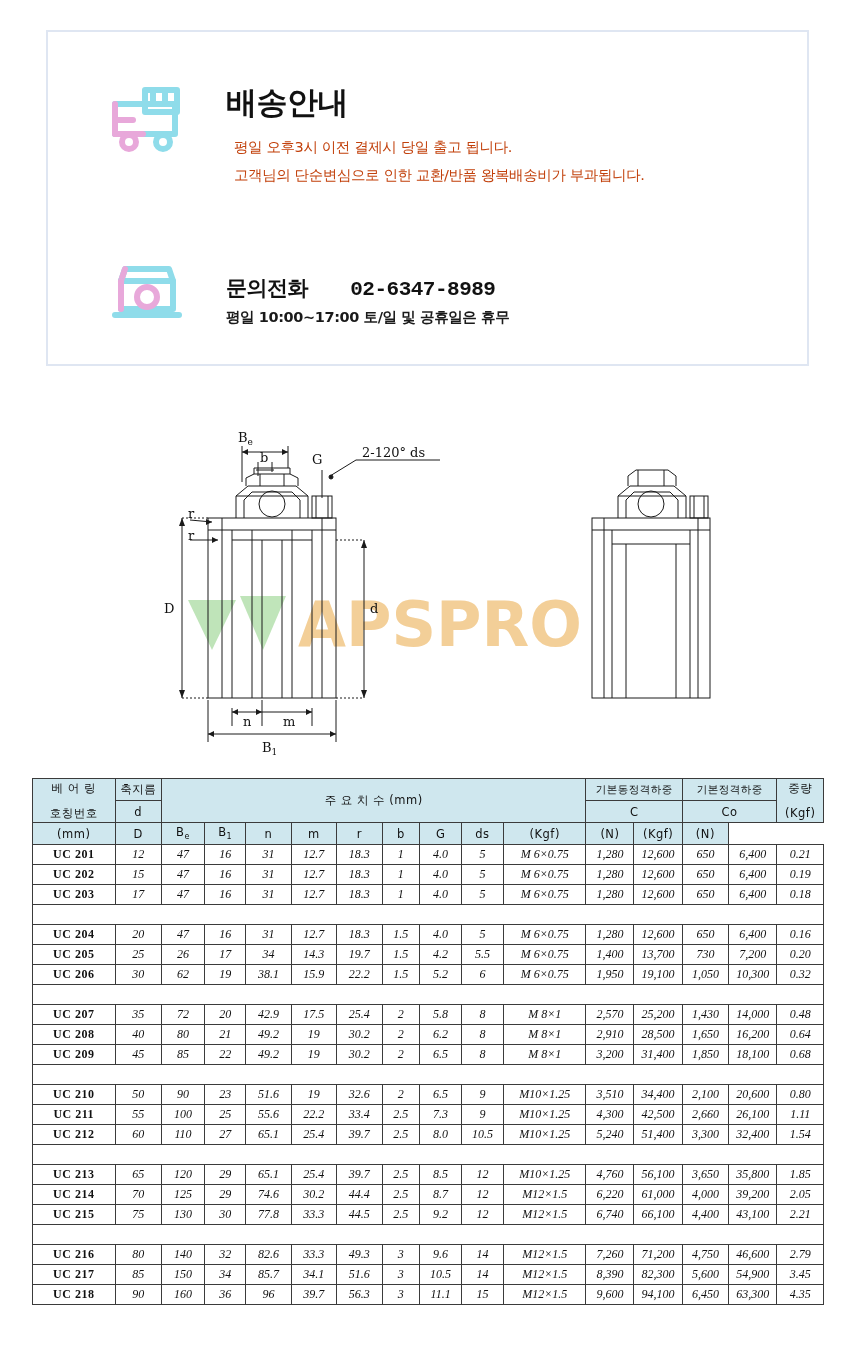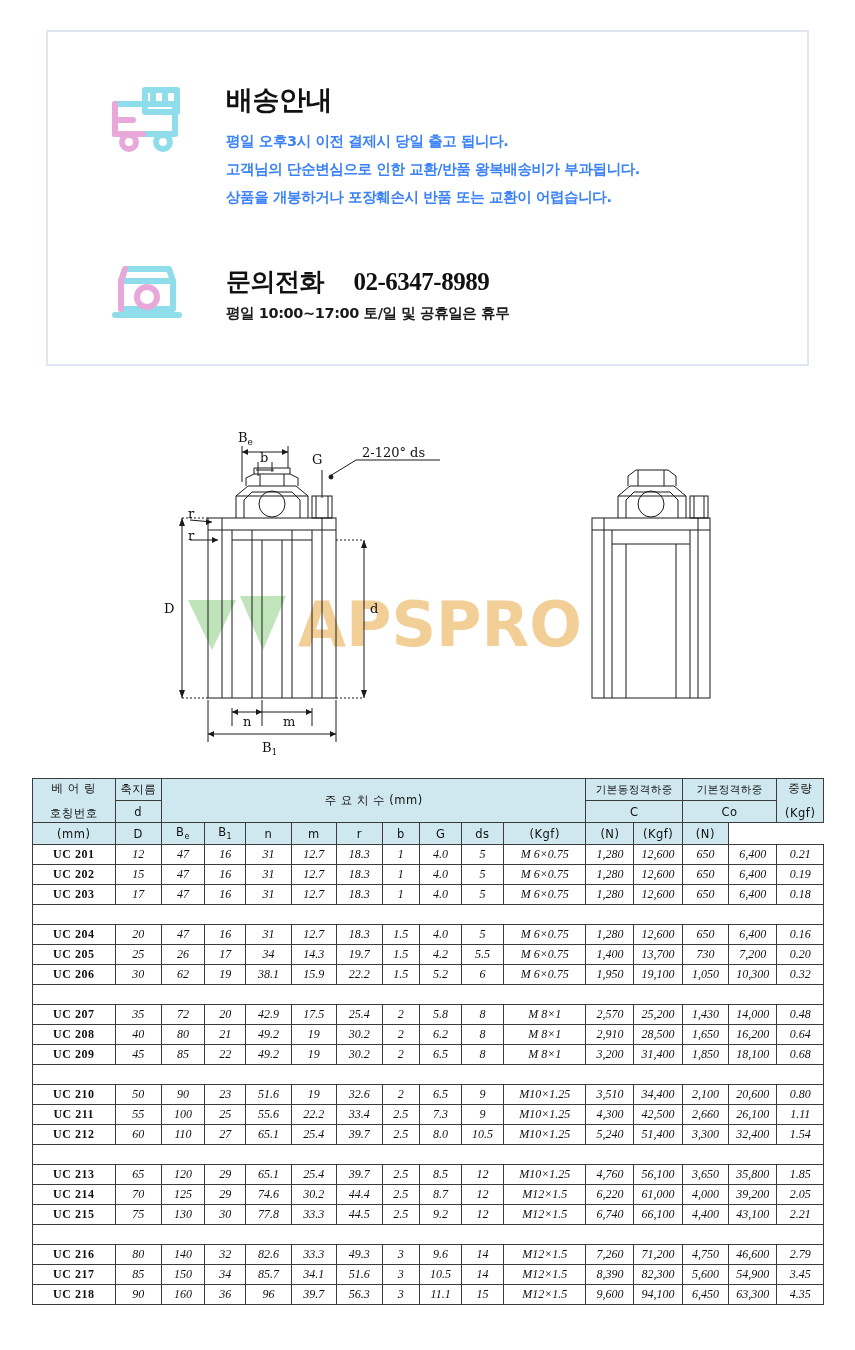--- a/index.html
+++ b/index.html
@@ -20,32 +20,32 @@
     background: #ffffff;
   }
   .notice-row { position: absolute; display: flex; }
   .notice-icon { flex: 0 0 auto; }
   .notice-text { flex: 1 1 auto; }
 
   .row-ship { left: 55px; top: 40px; width: 660px; }
   .row-tel  { left: 55px; top: 215px; width: 660px; }
 
   .title-ko {
-    font-size: 27px; font-weight: bold; color: #111;
+    font-size: 31px; font-weight: bold; color: #111;
     letter-spacing: -0.5px; margin: 0 0 14px 0;
     font-family: "DejaVu Sans", sans-serif;
   }
   .title-tel {
-    font-size: 25px; font-weight: bold; color: #111;
-    letter-spacing: -0.5px; margin: 0 0 6px 0;
-    font-family: Liberation Serif, serif;
+    font-size: 21px; font-weight: bold; color: #111;
+    letter-spacing: -0.5px; margin: 9px 0 6px 0;
+    font-family: Liberation Mono, monospace;
   }
   .line-ko {
-    font-size: 14.5px; color: #3b82f6; margin: 0 0 9px 0;
-    font-weight: bold; letter-spacing: -0.4px;
+    font-size: 14.5px; color: #c2410c; margin: 0 0 9px 8px;
+    font-weight: normal; letter-spacing: -0.4px;
     font-family: "DejaVu Sans", sans-serif;
   }
   .line-tel {
     font-size: 14.5px; color: #1a1a1a; margin: 0;
     font-weight: bold; letter-spacing: -0.4px;
     font-family: "DejaVu Sans", sans-serif;
   }
   .icon-box { width: 95px; height: 95px; position: relative; }
 
   
@@ -121,21 +121,20 @@
             <circle cx="26" cy="70" r="7" stroke="#e8a8da"></circle>
             <circle cx="60" cy="70" r="7" stroke="#8fdcea"></circle>
             <path d="M14 48 L30 48" stroke="#e8a8da"></path>
           </g>
         </svg>
       </div>
       <div class="notice-text" style="padding-left:28px;padding-top:10px;">
         <div class="title-ko">배송안내</div>
         <div class="line-ko">평일 오후3시 이전 결제시 당일 출고 됩니다.</div>
         <div class="line-ko">고객님의 단순변심으로 인한 교환/반품 왕복배송비가 부과됩니다.</div>
-        <div class="line-ko">상품을 개봉하거나 포장훼손시 반품 또는 교환이 어렵습니다.</div>
       </div>
     </div>
 
     <div class="notice-row row-tel">
       <div class="notice-icon icon-box">
         <svg width="95" height="95" viewBox="0 0 95 95">
           <g fill="none" stroke-width="6" stroke-linecap="round" stroke-linejoin="round">
             <path d="M22 22 L66 22 L70 34 L18 34 Z" stroke="#8fdcea"></path>
             <path d="M22 22 L18 34" stroke="#e8a8da"></path>
             <path d="M18 34 L18 62 L70 62 L70 34" stroke="#8fdcea"></path>

